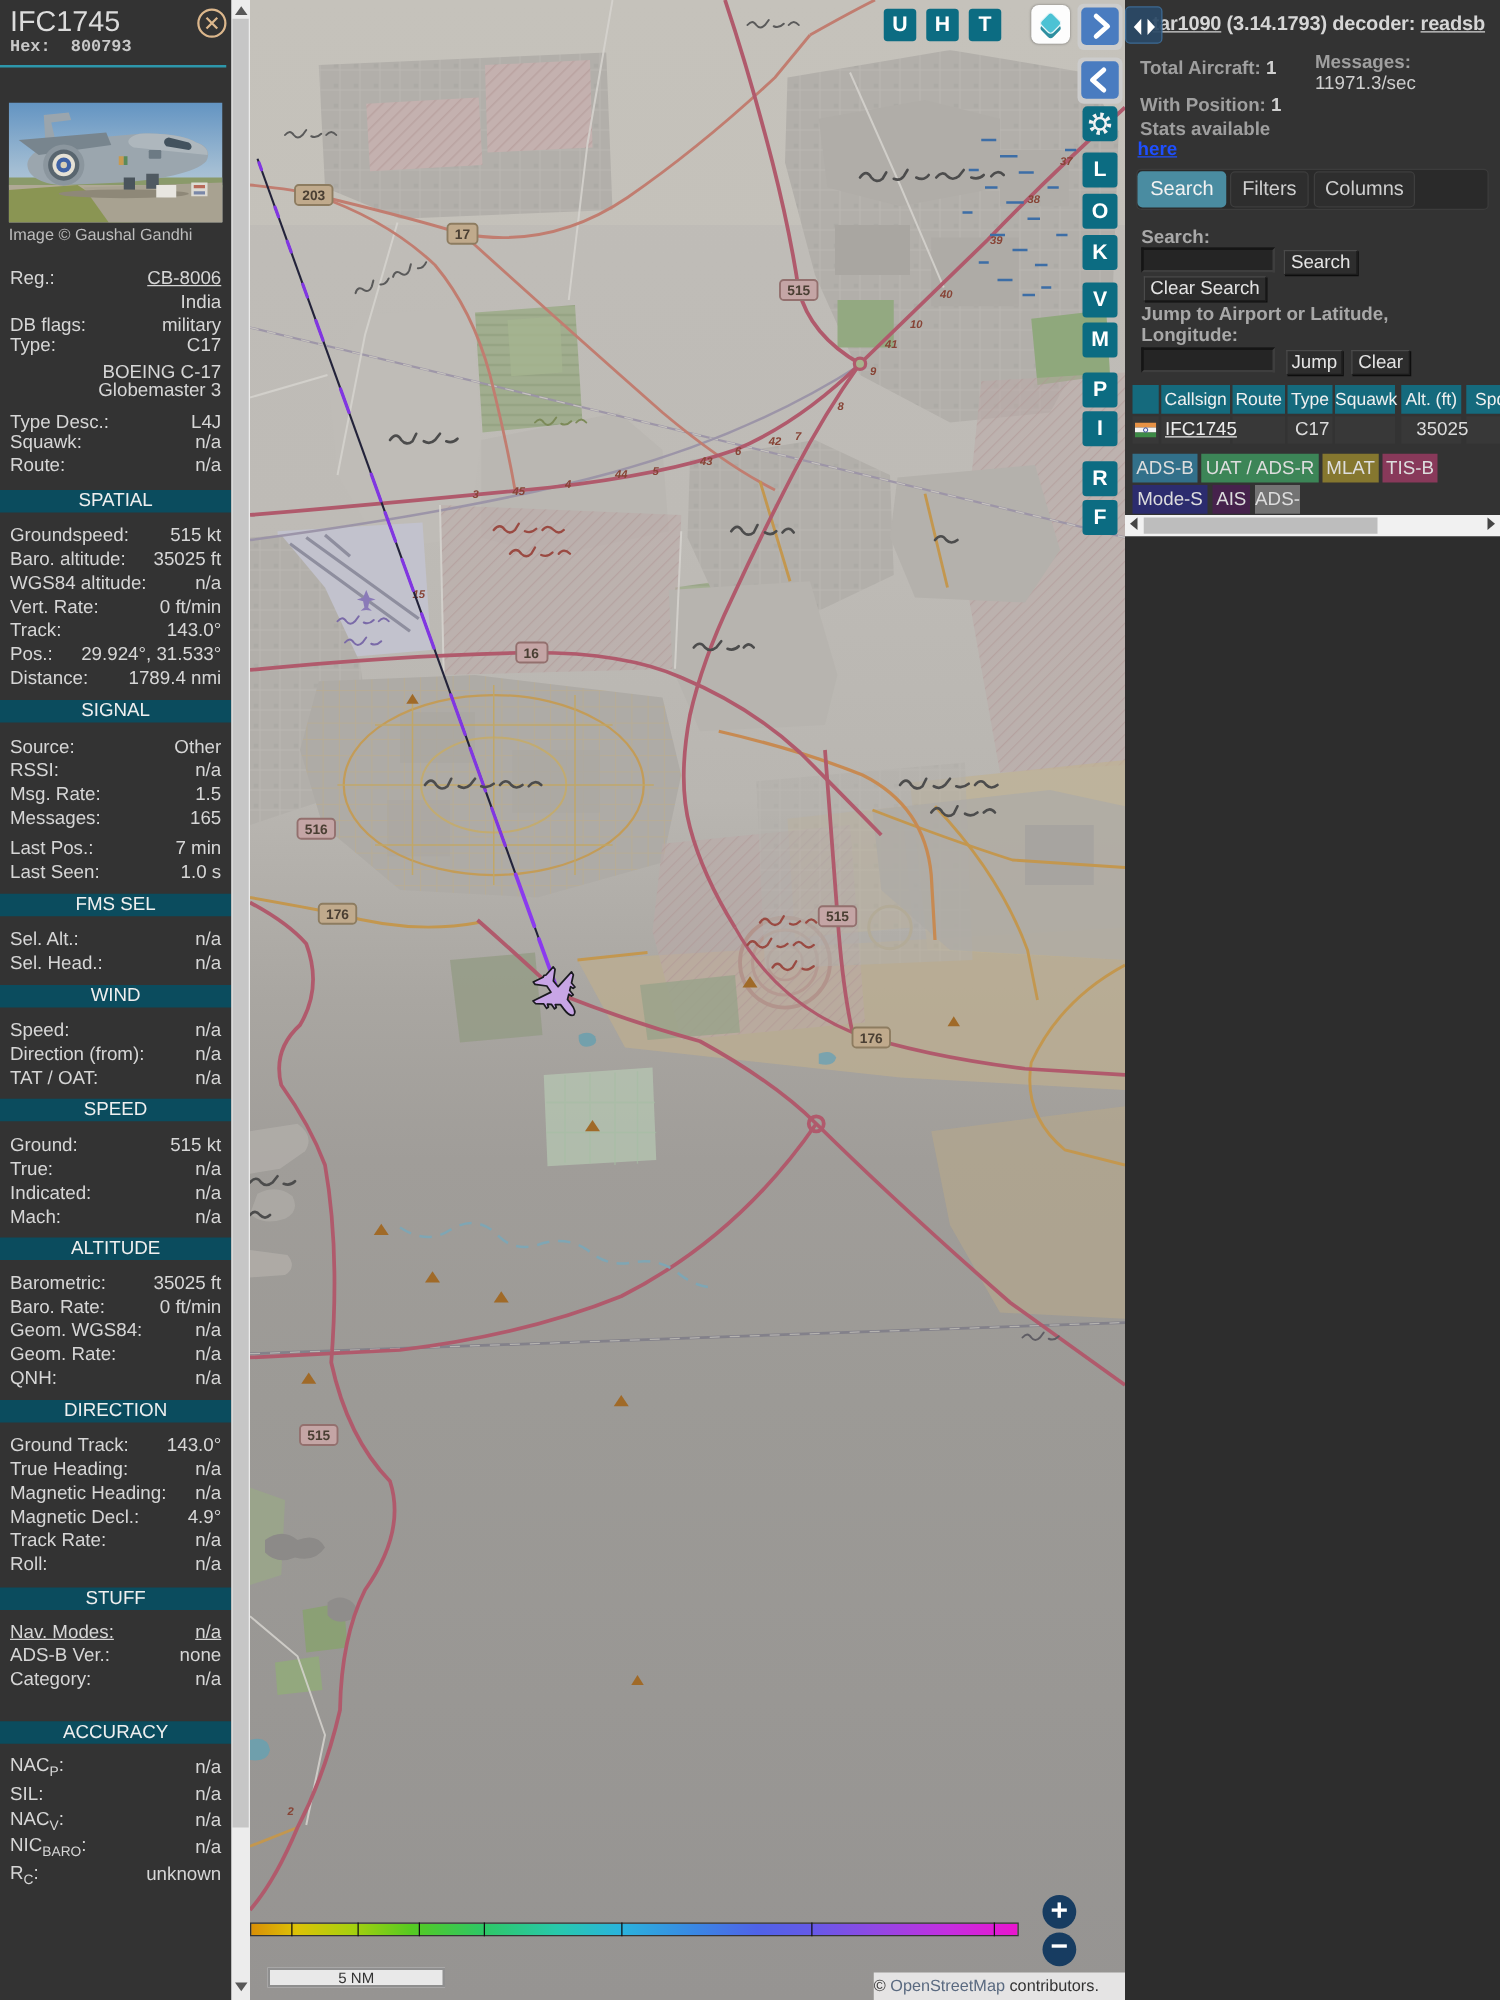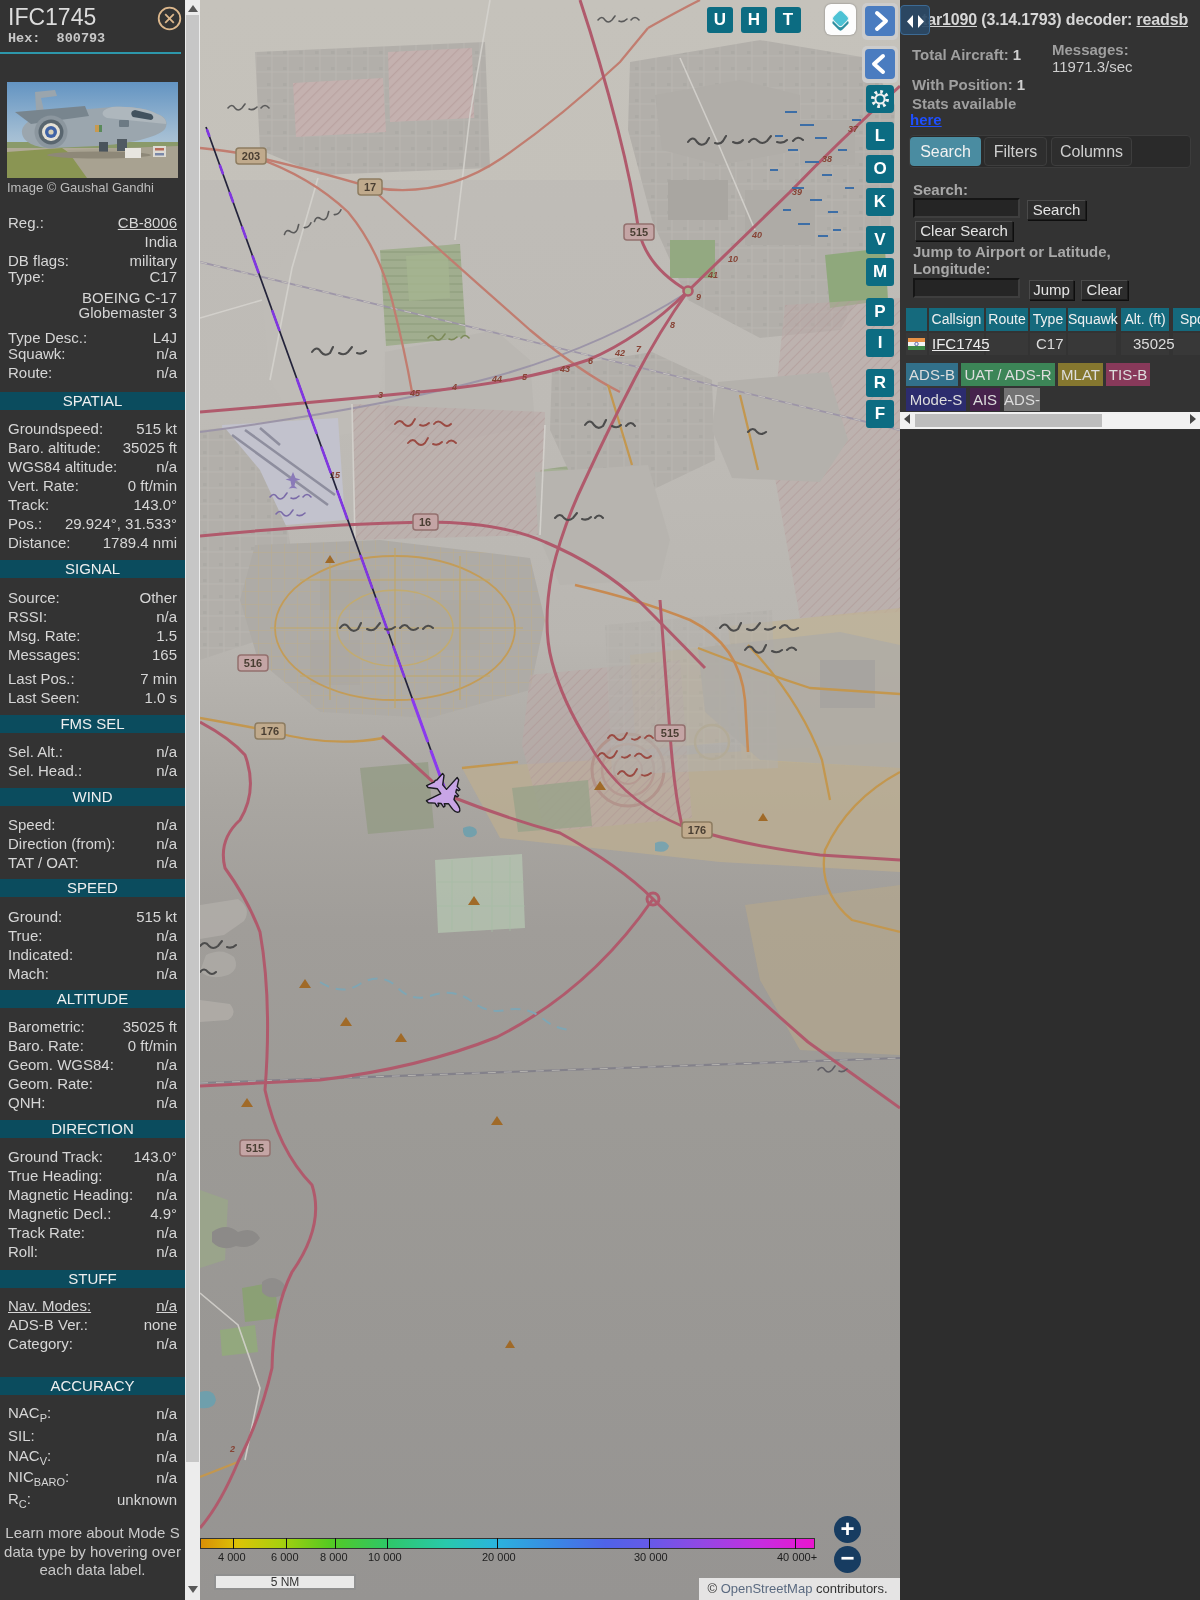--- a/index.html
+++ b/index.html
@@ -298,21 +298,20 @@
       </div>
     <div class="row" style="top:1468px;">
         <span>NIC<sub class="ss">BARO</sub>:</span>
         <span class="v">n/a</span>
       </div>
     <div class="row" style="top:1490px;">
         <span>R<sub class="ss">C</sub>:</span>
         <span class="v">unknown</span>
       </div>
 
-    <div style="position:absolute;left:0;top:1524px;width:185px;text-align:center;font-size:15px;line-height:18.5px;color:#c9c9c9;">Learn more about Mode S<br>data type by hovering over<br>each data label.</div>
   </div>
   <div id="sbscroll"></div>
   <div id="sbthumb"></div>
   <div class="sarr" style="top:5px;border-left:5px solid transparent;border-right:5px solid transparent;border-bottom:7px solid #585858;left:188px;"></div>
   <div class="sarr" style="top:1586px;border-left:5px solid transparent;border-right:5px solid transparent;border-top:7px solid #585858;left:188px;"></div>
   <div id="map">
   <svg width="700" height="1600" viewBox="0 0 700 1600">
     <defs>
       <linearGradient id="base" x1="0" y1="0" x2="0" y2="1">
         <stop offset="0" stop-color="#c0bdb8"></stop>
@@ -661,36 +660,27 @@
 
   <div style="position:absolute;left:200px;top:1538px;width:615px;height:11px;border:1px solid #333;
      background:linear-gradient(to right,#d98f06 0%,#ddc307 6%,#a8d00e 13%,#55ca22 21%,#2fc764 30%,#28c9ac 40%,#2ab4dc 48%,#3a87e4 58%,#4f63e8 66%,#655ae8 73%,#9447e4 82%,#c52ee0 91%,#ea15ce 100%);"></div>
   <div style="position:absolute;left:233px;top:1538px;width:1px;height:11px;background:#111;"></div>
   <div style="position:absolute;left:286px;top:1538px;width:1px;height:11px;background:#111;"></div>
   <div style="position:absolute;left:335px;top:1538px;width:1px;height:11px;background:#111;"></div>
   <div style="position:absolute;left:387px;top:1538px;width:1px;height:11px;background:#111;"></div>
   <div style="position:absolute;left:497px;top:1538px;width:1px;height:11px;background:#111;"></div>
   <div style="position:absolute;left:649px;top:1538px;width:1px;height:11px;background:#111;"></div>
   <div style="position:absolute;left:795px;top:1538px;width:1px;height:11px;background:#111;"></div>
-  <div style="position:absolute;left:200px;top:1551px;width:660px;height:13px;font-size:11px;color:#1d1d1d;">
-    <span style="position:absolute;left:18px;">4 000</span>
-      <span style="position:absolute;left:71px;">6 000</span>
-    <span style="position:absolute;left:120px;">8 000</span>
-      <span style="position:absolute;left:168px;">10 000</span>
-    <span style="position:absolute;left:282px;">20 000</span>
-      <span style="position:absolute;left:434px;">30 000</span>
-    <span style="position:absolute;left:577px;">40 000+</span>
-  </div>
 
   <div style="position:absolute;left:214px;top:1574px;width:142px;height:16px;background:#e9e9e9;border:2px solid #8f8f8f;font-size:12px;color:#333;text-align:center;line-height:13px;">5 NM</div>
 
   <div style="position:absolute;left:834px;top:1516px;width:27px;height:27px;border-radius:50%;background:#173c61;color:#fff;font-size:24px;font-weight:bold;text-align:center;line-height:25px;">+</div>
   <div style="position:absolute;left:834px;top:1546px;width:27px;height:27px;border-radius:50%;background:#173c61;color:#fff;font-size:24px;font-weight:bold;text-align:center;line-height:23px;">−</div>
 
-  <div style="position:absolute;left:699px;top:1578px;width:201px;height:22px;background:rgba(255,255,255,0.75);font-size:13px;color:#333;text-align:center;padding:3px 4px 0 0;">© <span style="color:#5a6a80;">OpenStreetMap</span> contributors.</div>
+  <div style="position:absolute;left:699px;top:1578px;width:201px;height:22px;background:rgba(255,255,255,0.75);font-size:13px;color:#333;text-align:left;padding:3px 4px 0 0;">© <span style="color:#5a6a80;">OpenStreetMap</span> contributors.</div>
   <div id="rp">
     <div style="position:absolute;left:22px;top:11px;width:278px;font-size:16px;letter-spacing:-0.15px;font-weight:bold;color:#d6d6d6;white-space:nowrap;"><span class="u">tar1090</span> (3.14.1793) decoder: <span class="u">readsb</span></div>
     <div style="position:absolute;left:0px;top:5px;width:30px;height:30px;background:rgba(43,73,102,0.93);border:1px solid #3c6a94;border-radius:4px;"></div>
     <svg style="position:absolute;left:1px;top:7px;" width="29" height="29" viewBox="0 0 29 29">
       <path d="M12,8 L6,14.5 L12,21 Z" fill="#fff"></path>
       <path d="M17,8 L23,14.5 L17,21 Z" fill="#fff"></path>
     </svg>
     <div style="position:absolute;left:12px;top:46px;font-size:15px;font-weight:bold;color:#9f9f9f;">Total Aircraft: <span style="color:#cfcfcf;">1</span></div>
     <div style="position:absolute;left:152px;top:41px;font-size:15px;font-weight:bold;color:#9f9f9f;line-height:17px;">Messages:<br><span style="font-weight:normal;color:#cfcfcf;">11971.3/sec</span></div>
     <div style="position:absolute;left:12px;top:76px;font-size:15px;font-weight:bold;color:#9f9f9f;">With Position: <span style="color:#cfcfcf;">1</span></div>

